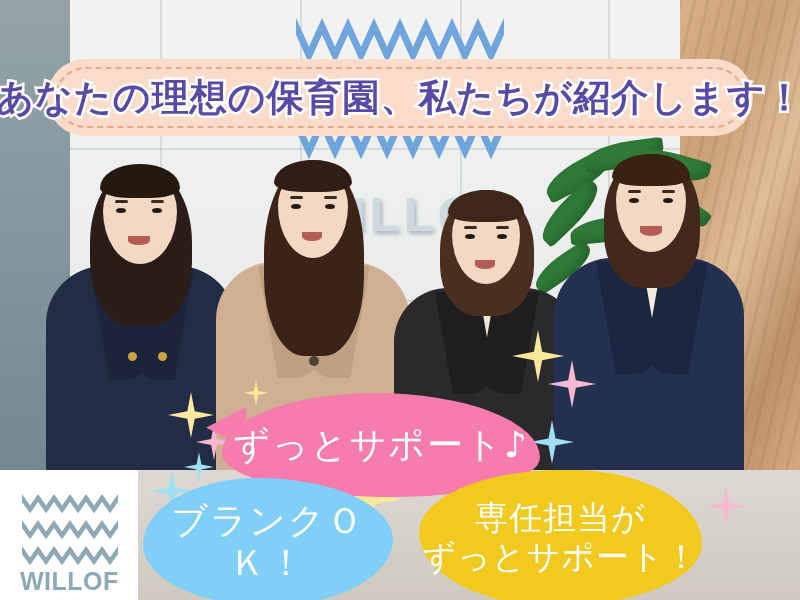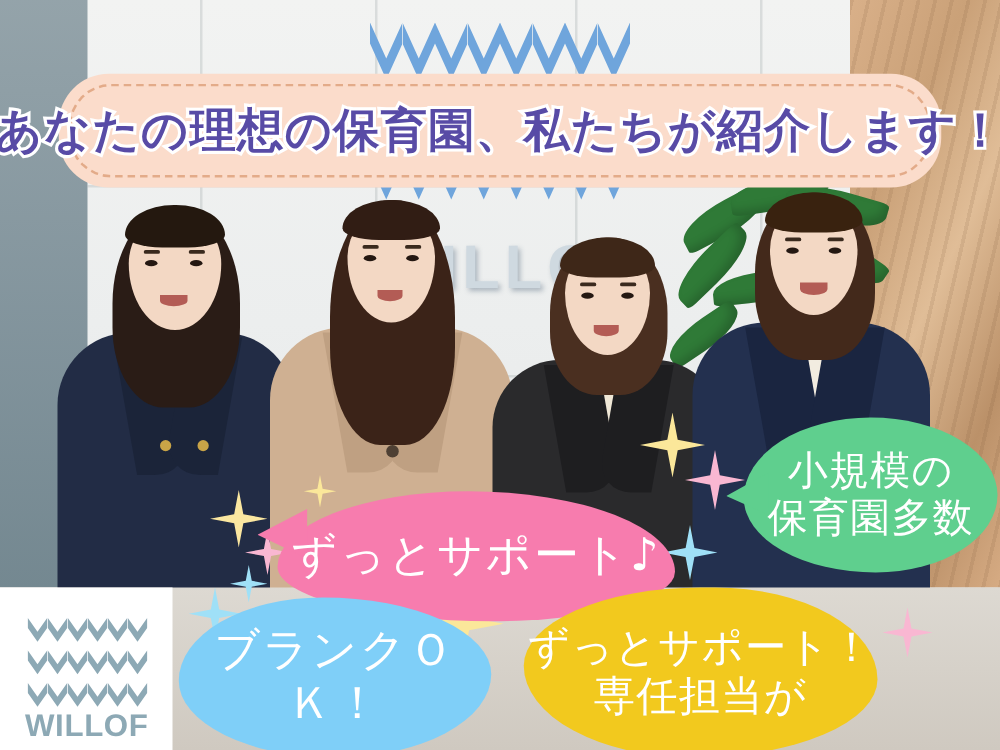--- a/index.html
+++ b/index.html
@@ -97,21 +97,21 @@
     border-radius:50% 50% 48% 52%/52% 50% 50% 48%;
     font-size:32px;letter-spacing:1px;
   }
   .blob-green .tail{
     position:absolute;left:-14px;top:44px;width:34px;height:34px;background:#5fcf8e;
     clip-path:polygon(100% 0,100% 100%,0 55%);
   }
   .blob span{position:relative;z-index:2;display:block;}
   
   .banner{
-    position:absolute;left:47px;top:59px;width:706px;height:91px;
+    position:absolute;left:47px;top:59px;width:706px;height:77px;
     background:#fbdccb;border-radius:40px;
     display:flex;align-items:center;justify-content:center;
   }
   .banner:before{
     content:"";position:absolute;left:8px;top:8px;right:8px;bottom:8px;
     border:2px dashed #e3ab89;border-radius:34px;
   }
   .banner-text{
     position:relative;z-index:2;
     font-family:"DejaVu Sans","Liberation Sans",sans-serif;
@@ -282,45 +282,38 @@
       <div class="spark" style="left: 512px; top: 330px; width: 52px; height: 52px; background: rgb(251, 231, 154);"></div>
       <div class="spark" style="left: 548px; top: 360px; width: 48px; height: 48px; background: rgb(249, 183, 210);"></div>
       <div class="spark" style="left: 530px; top: 420px; width: 44px; height: 44px; background: rgb(159, 224, 247);"></div>
       <div class="spark" style="left: 151px; top: 470px; width: 42px; height: 42px; background: rgb(159, 224, 247);"></div>
       <div class="spark" style="left: 337px; top: 466px; width: 66px; height: 66px; background: rgb(251, 231, 154);"></div>
       <div class="spark" style="left: 604px; top: 480px; width: 46px; height: 46px; background: rgb(251, 231, 154);"></div>
       <div class="spark" style="left: 706px; top: 486px; width: 40px; height: 40px; background: rgb(249, 183, 210);"></div>
       <div class="spark" style="left: 243px; top: 380px; width: 26px; height: 26px; background: rgb(251, 231, 154);"></div>
     </div>
 
-  <div class="blob blob-green" style="background: rgb(95, 207, 142); color: rgb(255, 255, 255);">
-    <div class="tail" style="background: rgb(95, 207, 142);"></div>
-    <div>
-      <span>小規模の</span>
-      <span>保育園多数</span>
-    </div>
-  </div>
 
   <div class="blob blob-pink" style="background: rgb(247, 124, 174); color: rgb(255, 255, 255);">
     <div class="tail" style="background: rgb(247, 124, 174);"></div>
     <div>
       <span>ずっとサポート♪</span>
     </div>
   </div>
 
   <div class="blob blob-blue" style="background: rgb(127, 207, 248); color: rgb(255, 255, 255);">
     <div>
       <span>ブランクＯＫ！</span>
     </div>
   </div>
 
   <div class="blob blob-yellow" style="background: rgb(242, 201, 30); color: rgb(255, 255, 255);">
     <div>
+      <span>専任担当が</span>
       <span>ずっとサポート！</span>
-      <span>専任担当が</span>
     </div>
   </div>
 
   <div class="banner" style="background: rgb(251, 220, 203);">
     <div class="banner-text" style="color: rgb(88, 75, 166);">あなたの理想の保育園、私たちが紹介します！</div>
   </div>
 
   <div class="logobox">
     <div class="lz" style="top:24px;">
       <i style="left:0"></i>

